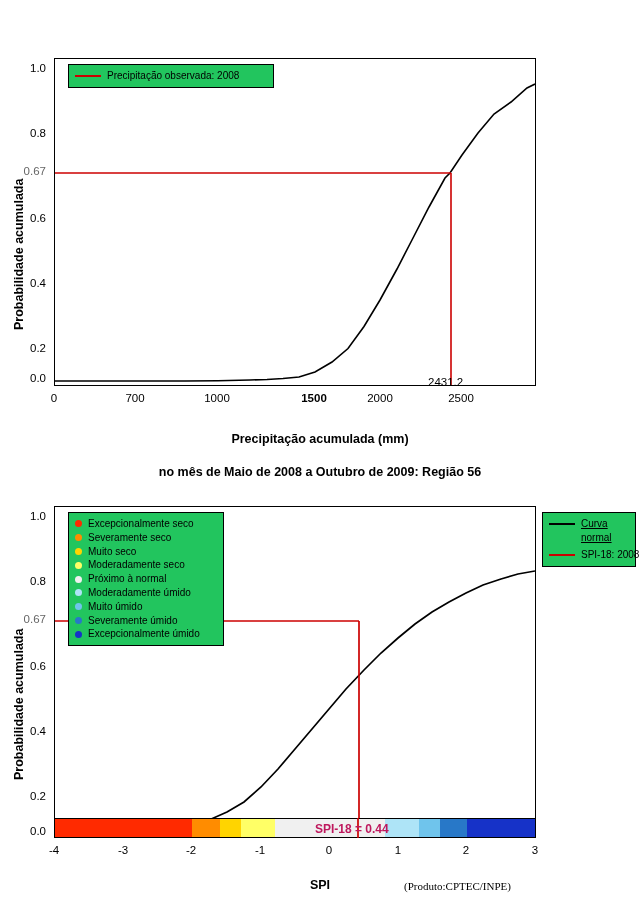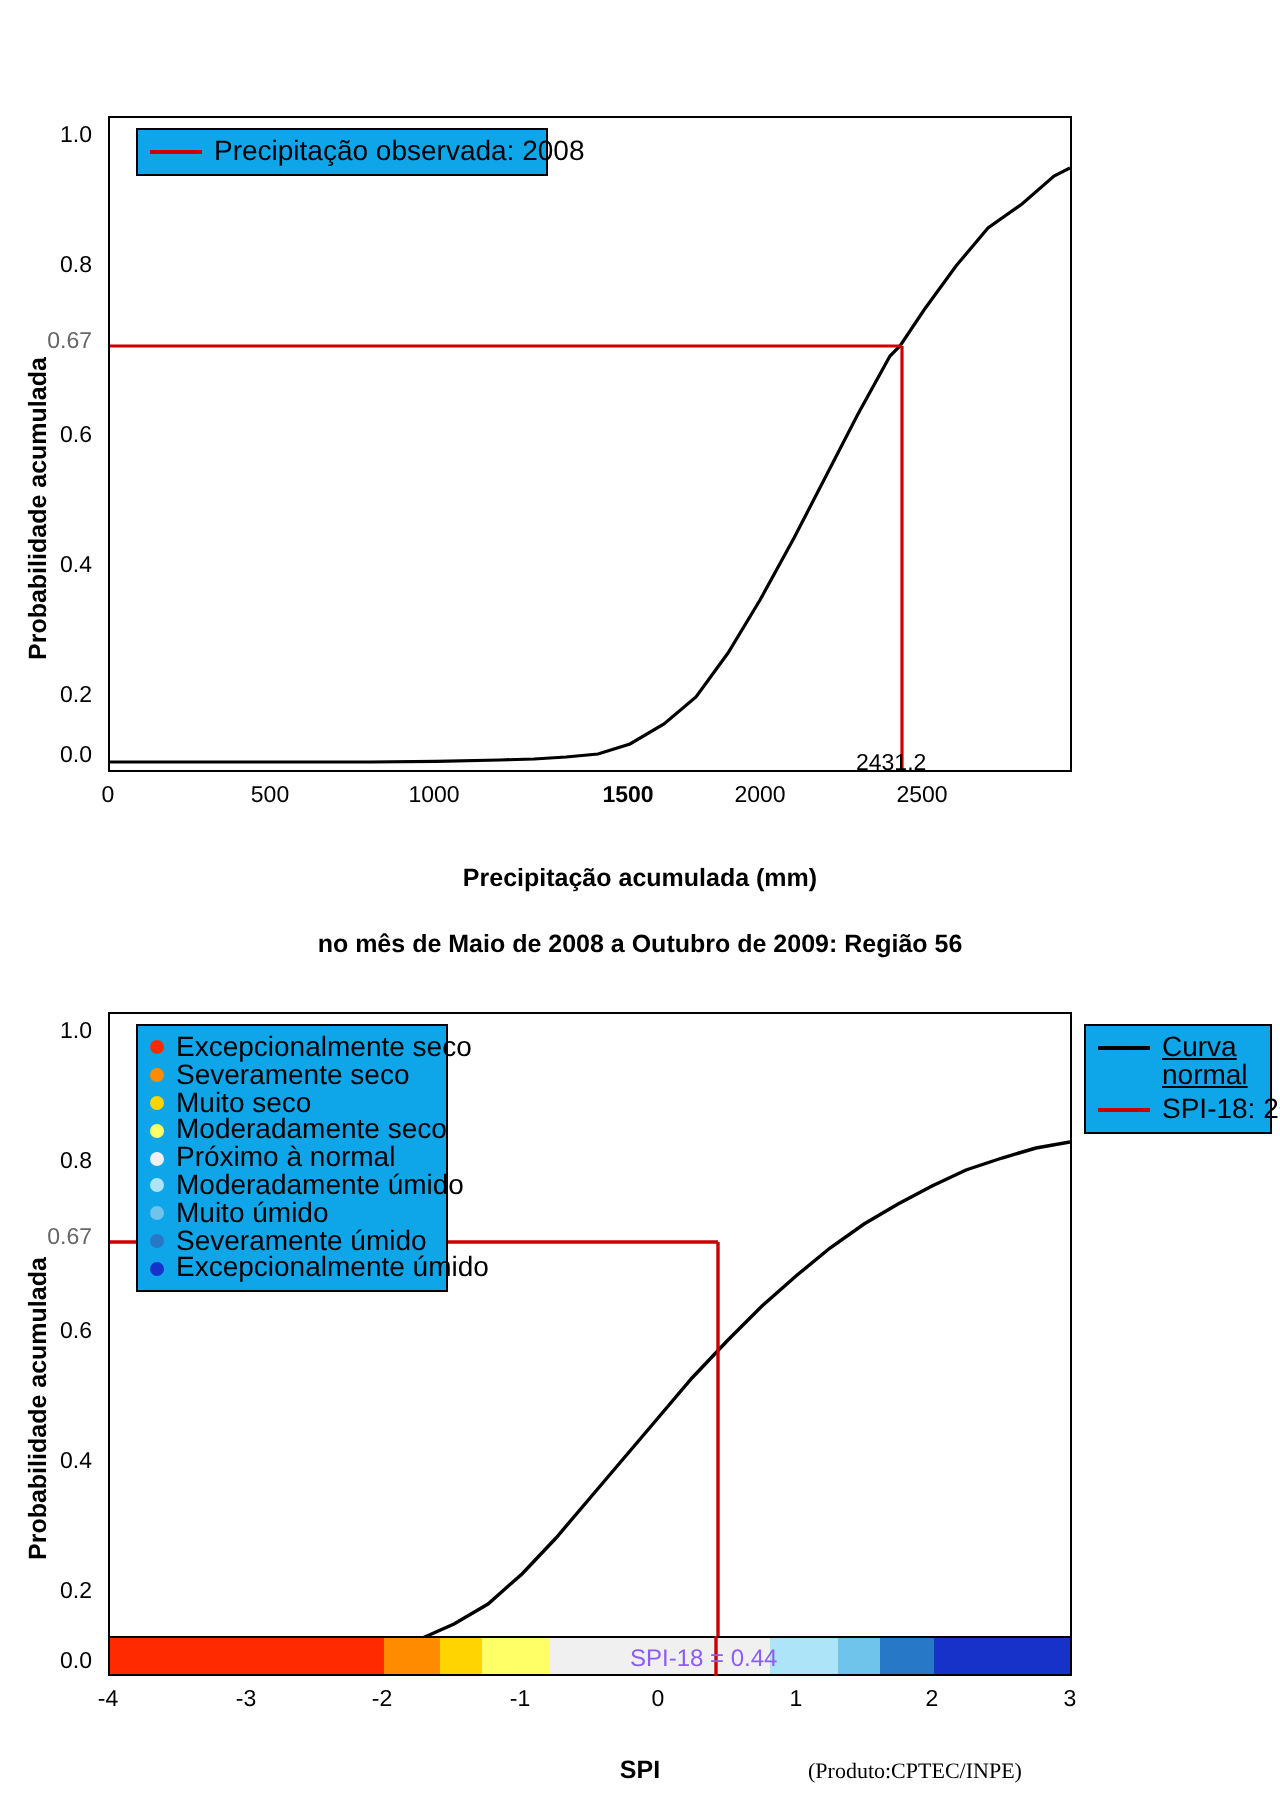--- a/index.html
+++ b/index.html
@@ -63,23 +63,23 @@
     white-space: nowrap;
   }
   .tick-label.y { text-align: right; }
   .tick-label.x { text-align: center; }
   .grey { color: #666; }
 
   .legend-box {
     position: absolute;
     box-sizing: border-box;
     border: 1px solid #000;
-    background: #0ea5e9;
+    background: #22c55e;
     padding: 4px 6px;
-    font-size: 14px;
+    font-size: 10px;
     line-height: 13.5px;
   }
   .legend-row {
     display: flex;
     align-items: center;
     white-space: nowrap;
   }
   .legend-swatch-line {
     display: inline-block;
     width: 26px;
@@ -101,22 +101,22 @@
   .legend-right .lr-text { display: inline-block; }
 
   .credit {
     position: absolute;
     font-size: 11px;
     font-family: Liberation Serif, serif;
   }
   .spi-annot {
     position: absolute;
     font-size: 12px;
-    font-weight: normal;
-    color: #8b5cf6;
+    font-weight: bold;
+    color: #be185d;
     white-space: nowrap;
   }
   .value-annot {
     position: absolute;
     font-size: 11.5px;
     white-space: nowrap;
   }
   svg { display: block; }
 </style>
 </head>
@@ -148,21 +148,21 @@
   <div class="legend-box" style="left: 68px; top: 64px; width: 206px;">
     <div class="legend-row">
       <span class="legend-swatch-line"></span>
       <span>Precipitação observada: 2008</span>
     </div>
   </div>
 
   <div class="value-annot" style="left: 428px; top: 376px;">2431.2</div>
 
   <div class="tick-label x" style="left: 44px; top: 392px; width: 20px;">0</div>
-  <div class="tick-label x" style="left: 115px; top: 392px; width: 40px;">500</div>
+  <div class="tick-label x" style="left: 115px; top: 392px; width: 40px;">700</div>
   <div class="tick-label x" style="left: 195px; top: 392px; width: 44px;">1000</div>
   <div class="tick-label x" style="left: 292px; top: 392px; width: 44px; font-weight: bold;">1500</div>
   <div class="tick-label x" style="left: 358px; top: 392px; width: 44px;">2000</div>
   <div class="tick-label x" style="left: 439px; top: 392px; width: 44px;">2500</div>
 
   <div class="axis-label-x" style="top: 432px;">Precipitação acumulada (mm)</div>
 </div>
 
 <div class="panel" id="panel-bottom">
 

